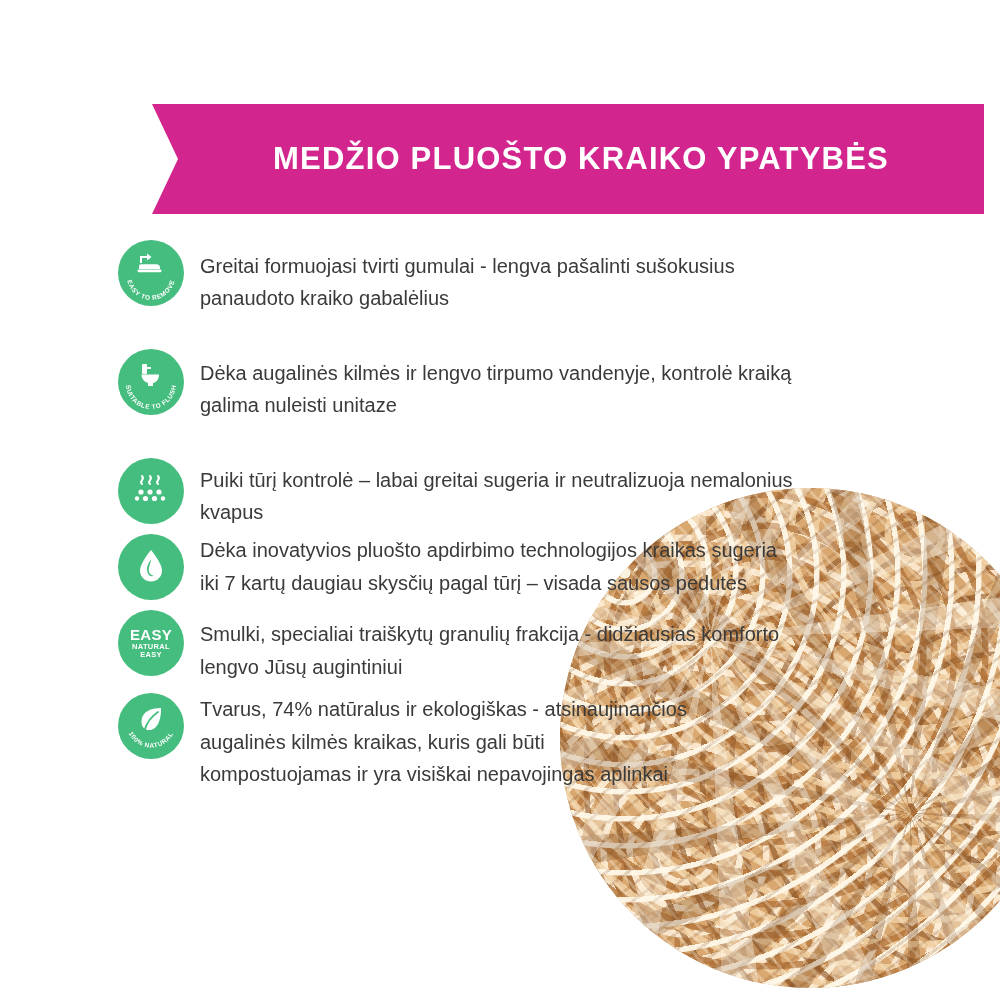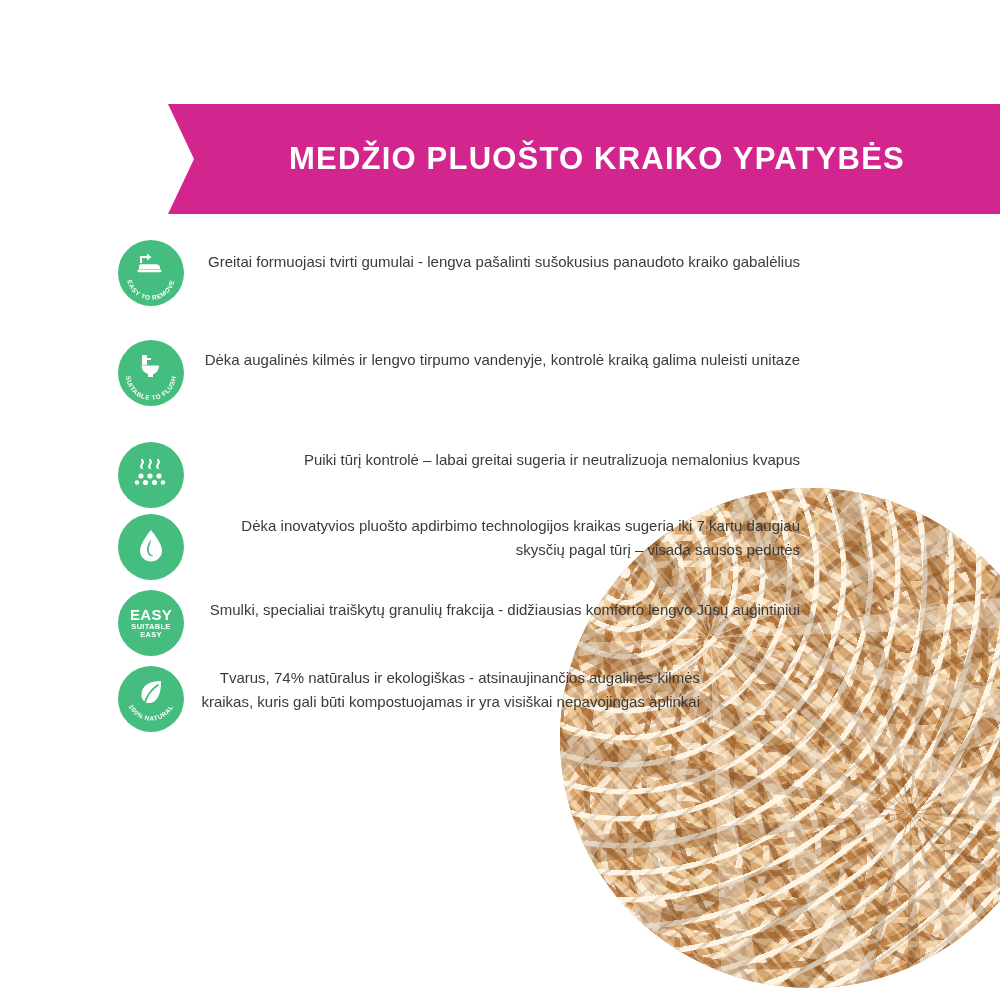--- a/index.html
+++ b/index.html
@@ -17,21 +17,21 @@
     position: relative;
     width: 1000px;
     height: 1000px;
     background: #ffffff;
     overflow: hidden;
   }
 
   
   .banner {
     position: absolute;
-    left: 168px;
+    left: 152px;
     top: 104px;
     width: 832px;
     height: 110px;
     background: #d3258e;
     clip-path: polygon(0 0, 100% 0, 100% 100%, 0 100%, 26px 50%);
     display: flex;
     align-items: center;
     justify-content: center;
   }
   .banner-title {
@@ -146,25 +146,24 @@
     letter-spacing: 0.3px;
   }
   .badge.fine .fine-sub {
     font-size: 7.5px;
     font-weight: bold;
     letter-spacing: 0.3px;
   }
   .feature-text {
     flex: 1 1 auto;
     color: #3a3a3a;
-    font-size: 15px;
+    font-size: 20px;
     line-height: 1.62;
     padding-top: 8px;
     max-width: 600px;
-    text-align: right;
   }
   .feature.f1 .feature-text { padding-top: 10px; }
   .feature.f3 .feature-text { padding-top: 6px; }
   .feature.f4 { margin-bottom: 10px; }
   .feature.f4 .feature-text { padding-top: 0px; }
   .feature.f5 .feature-text { padding-top: 8px; }
   .feature.f6 .feature-text { padding-top: 0px; max-width: 500px; }
   .feature.f1 { margin-bottom: 34px; }
   .feature.f2 { margin-bottom: 36px; }
   .feature.f3 { margin-bottom: 6px; }
@@ -258,21 +257,21 @@
           </svg>
         </span>
       </div>
       <div class="feature-text">Dėka inovatyvios pluošto apdirbimo technologijos kraikas sugeria iki 7 kartų daugiau skysčių pagal tūrį – visada sausos pedutės</div>
     </div>
 
     <div class="feature f5">
       <div class="badge fine">
         <div class="fine-text">
           <div class="fine-main">EASY</div>
-          <div class="fine-sub">SUITABLE</div>
+          <div class="fine-sub">NATURAL</div>
           <div class="fine-sub">EASY</div>
         </div>
       </div>
       <div class="feature-text">Smulki, specialiai traiškytų granulių frakcija - didžiausias komforto lengvo Jūsų augintiniui</div>
     </div>
 
     <div class="feature f6">
       <div class="badge">
         <span class="glyph" style="top:12px">
           <svg width="30" height="30" viewBox="0 0 30 30" aria-hidden="true">

